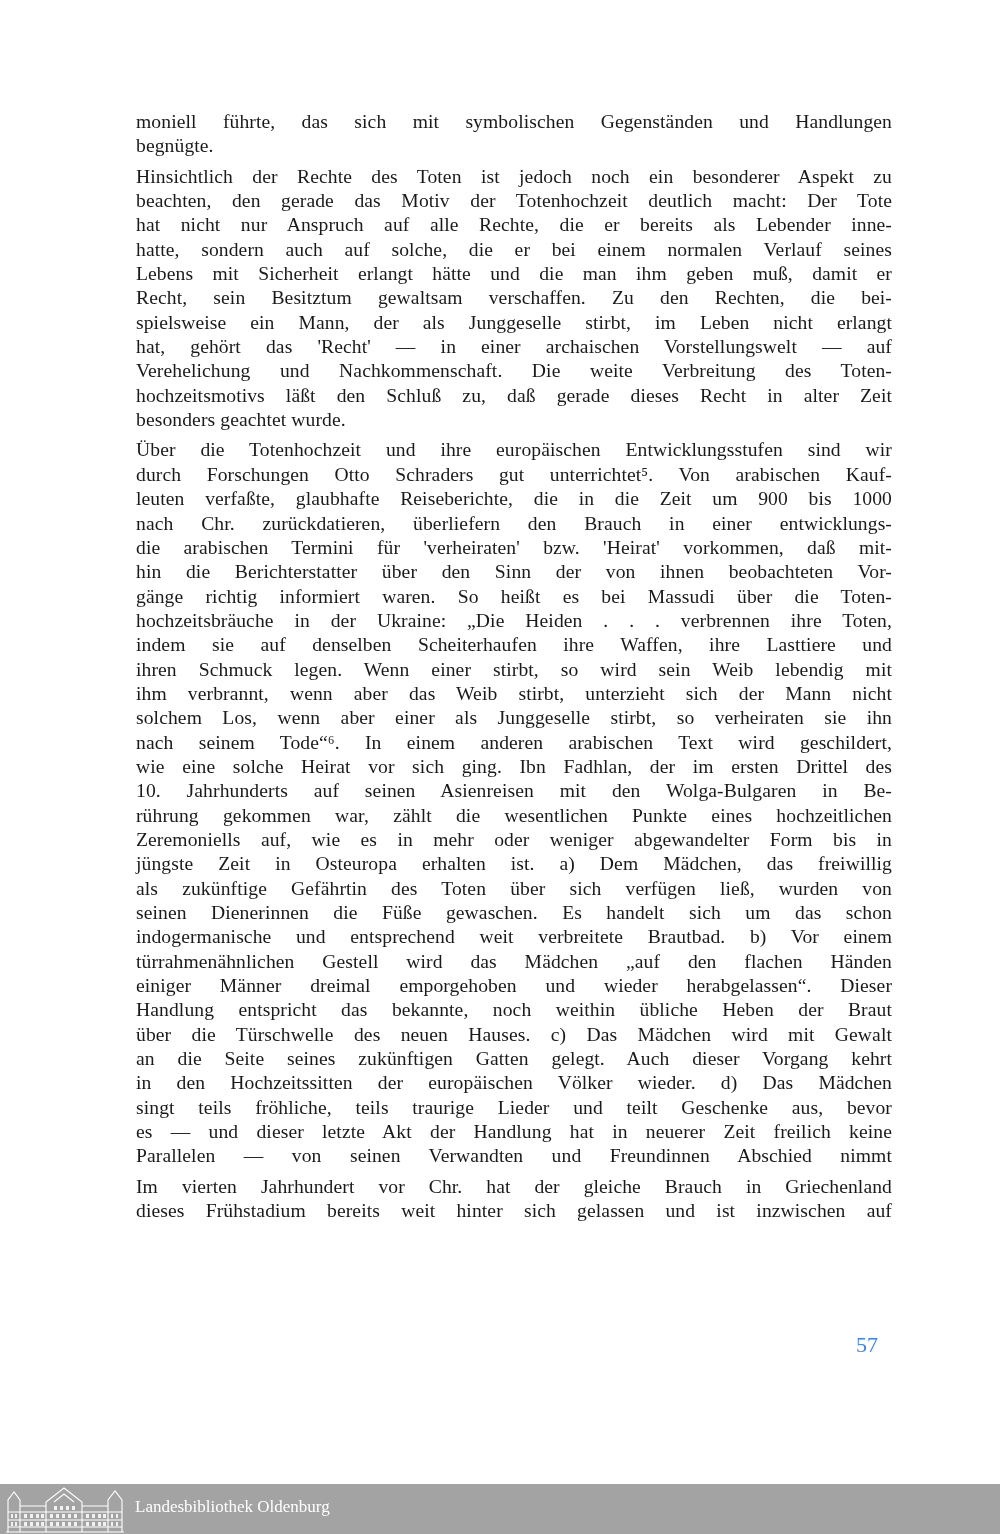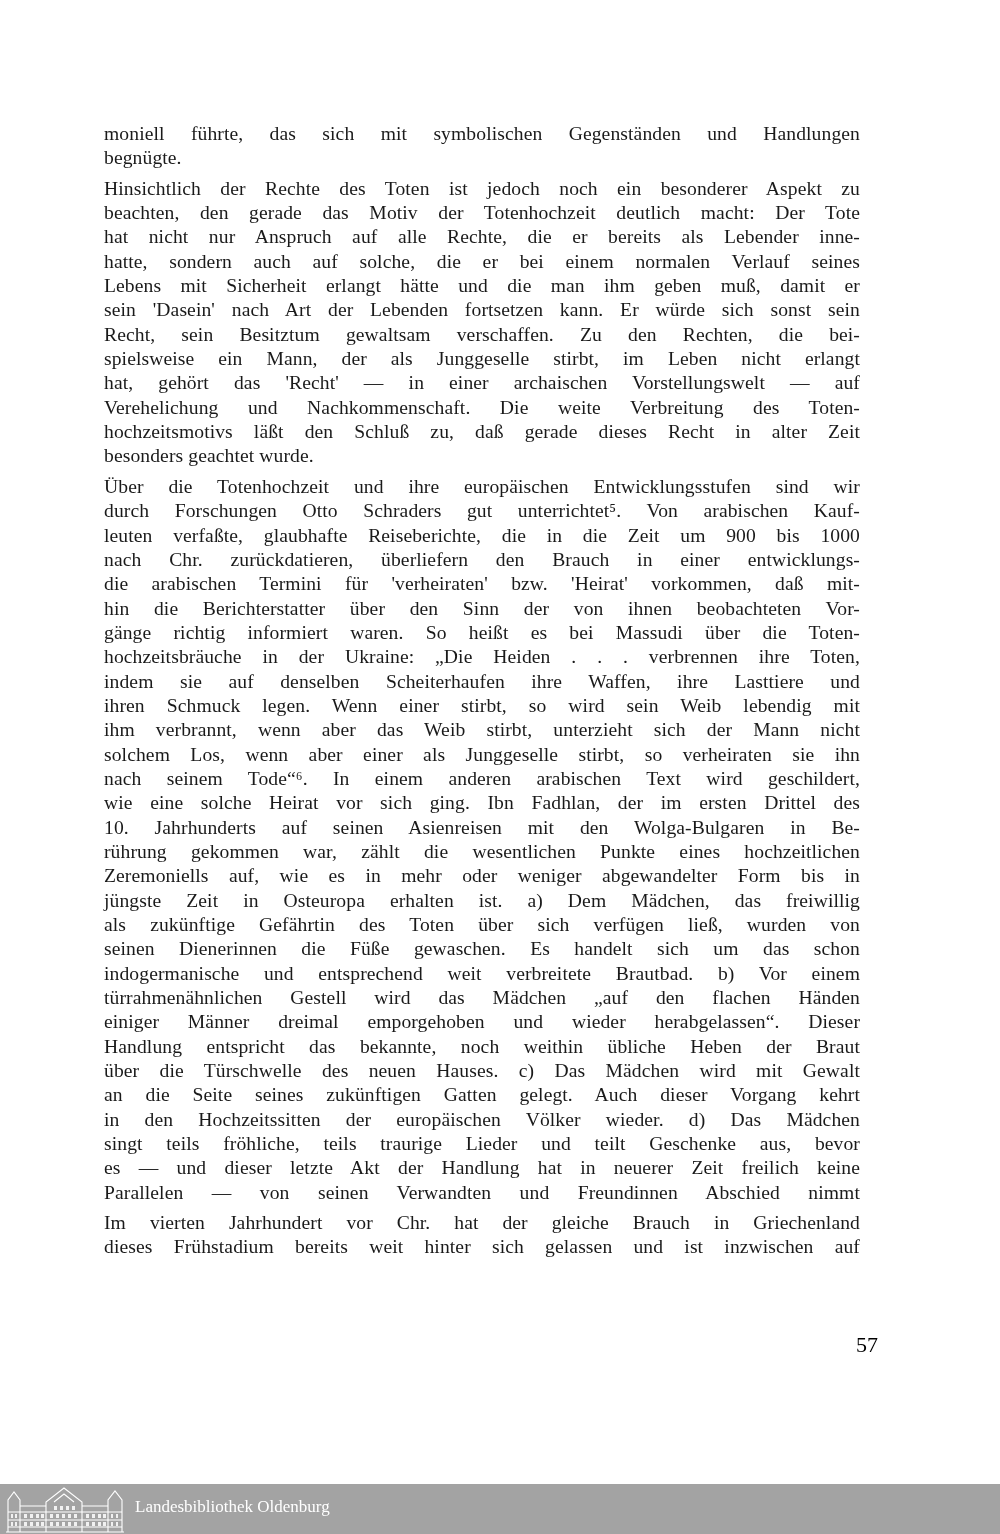--- a/index.html
+++ b/index.html
@@ -3,34 +3,34 @@
 <meta charset="utf-8">
 <style>
   html, body { margin: 0; padding: 0; }
   body {
     width: 1000px; height: 1534px; position: relative; overflow: hidden;
     background: #ffffff;
     font-family: "Liberation Serif", "DejaVu Serif", serif;
     color: #1a1a1a;
   }
   .page-text {
-    position: absolute; left: 104px; top: 110px; width: 756px; margin-top: 12px;
+    position: absolute; left: 136px; top: 110px; width: 756px;
   }
   .para {
     font-size: 19.6px;
     line-height: 24.35px;
     text-align: justify;
     margin: 0 0 6px 0;
     letter-spacing: 0.1px;
   }
   .line { display: block; text-align: justify; text-align-last: justify; white-space: nowrap; }
   .line.last { text-align-last: left; }
   .page-number {
     position: absolute; left: 856px; top: 1332px;
-    font-size: 22px; font-family: "Liberation Serif", serif; color: #000000;
+    font-size: 22px; font-family: "Liberation Serif", serif; color: #3b82f6;
   }
   .footer-bar {
     position: absolute; left: 0; top: 1484px; width: 1000px; height: 50px;
     background: #a3a3a3;
   }
   .footer-logo {
     position: absolute; left: 4px; top: 2px; width: 122px; height: 48px;
   }
   .footer-name {
     position: absolute; left: 135px; top: 13px;
@@ -44,21 +44,20 @@
   <p class="para">
       <span class="line">moniell führte, das sich mit symbolischen Gegenständen und Handlungen</span>
       <span class="line last">begnügte.</span>
     </p>
   <p class="para">
       <span class="line">Hinsichtlich der Rechte des Toten ist jedoch noch ein besonderer Aspekt zu</span>
       <span class="line">beachten, den gerade das Motiv der Totenhochzeit deutlich macht: Der Tote</span>
       <span class="line">hat nicht nur Anspruch auf alle Rechte, die er bereits als Lebender inne-</span>
       <span class="line">hatte, sondern auch auf solche, die er bei einem normalen Verlauf seines</span>
       <span class="line">Lebens mit Sicherheit erlangt hätte und die man ihm geben muß, damit er</span>
-      <span class="line">sein 'Dasein' nach Art der Lebenden fortsetzen kann. Er würde sich sonst sein</span>
       <span class="line">Recht, sein Besitztum gewaltsam verschaffen. Zu den Rechten, die bei-</span>
       <span class="line">spielsweise ein Mann, der als Junggeselle stirbt, im Leben nicht erlangt</span>
       <span class="line">hat, gehört das 'Recht' — in einer archaischen Vorstellungswelt — auf</span>
       <span class="line">Verehelichung und Nachkommenschaft. Die weite Verbreitung des Toten-</span>
       <span class="line">hochzeitsmotivs läßt den Schluß zu, daß gerade dieses Recht in alter Zeit</span>
       <span class="line last">besonders geachtet wurde.</span>
     </p>
   <p class="para">
       <span class="line">Über die Totenhochzeit und ihre europäischen Entwicklungsstufen sind wir</span>
       <span class="line">durch Forschungen Otto Schraders gut unterrichtet⁵. Von arabischen Kauf-</span>

